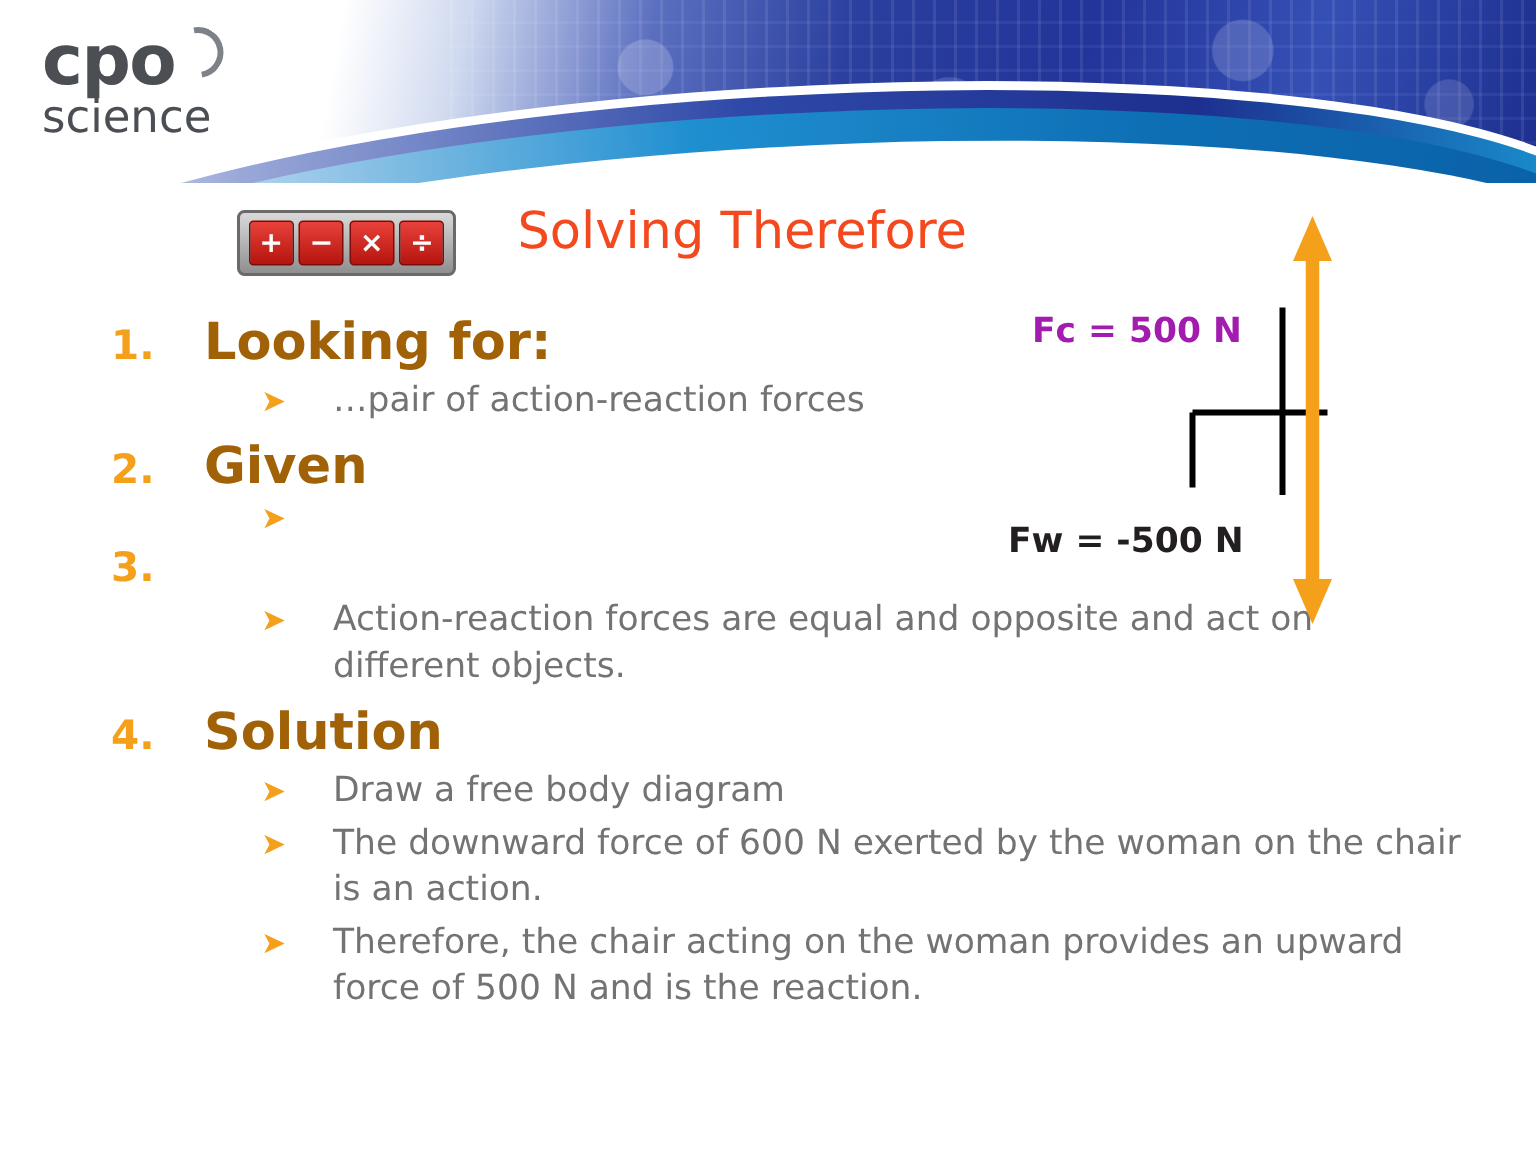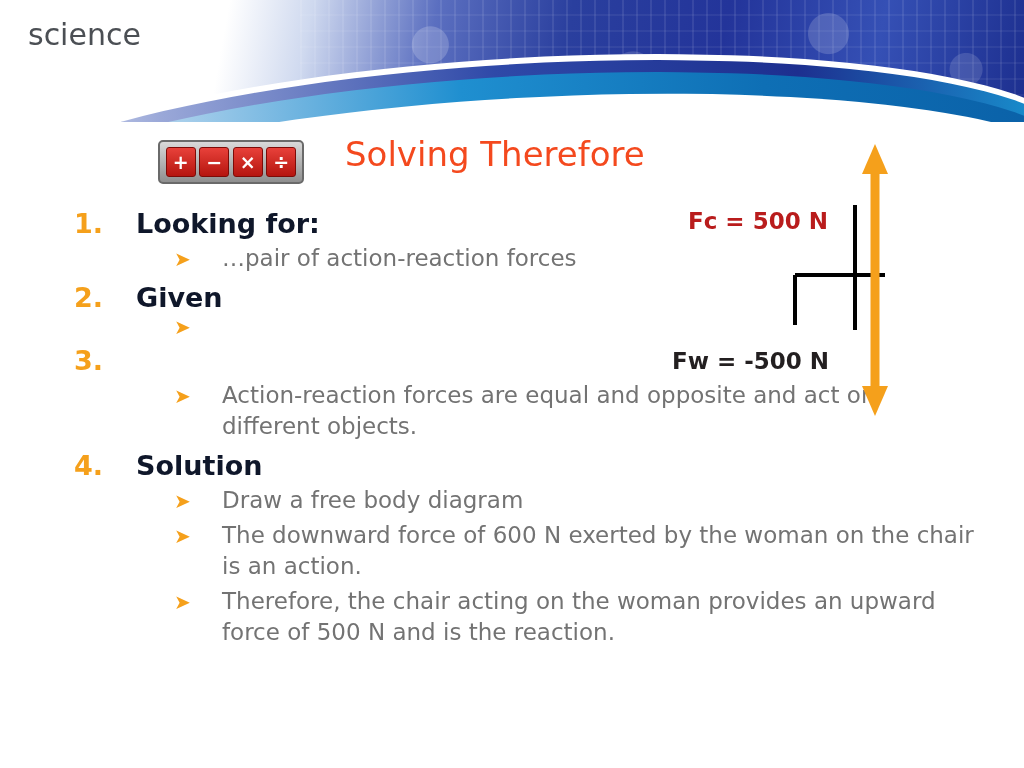--- a/index.html
+++ b/index.html
@@ -170,23 +170,23 @@
   }
   .num-item:first-child { margin-top: 0; }
   .num {
     width: 62px;
     flex: 0 0 62px;
     font-size: 27px;
     font-weight: bold;
     color: #f5a01b;
   }
   .num-label {
-    font-size: 27px;
-    font-weight: bold;
-    color: #0f172a;
+    font-size: 34px;
+    font-weight: bold;
+    color: #a16207;
   }
   .sub-item {
     display: flex;
     align-items: baseline;
     margin-top: 4px;
     margin-left: 100px;
   }
   .bullet {
     flex: 0 0 48px;
     color: #f5a01b;
@@ -205,21 +205,21 @@
   .diagram {
     position: absolute;
     left: 660px; top: 140px;
     width: 360px; height: 280px;
   }
   .lbl-fc {
     position: absolute;
     left: 28px; top: 68px;
     font-size: 23px;
     font-weight: bold;
-    color: #b91c1c;
+    color: #a21caf;
     white-space: nowrap;
   }
   .lbl-fw {
     position: absolute;
     left: 12px; top: 208px;
     font-size: 23px;
     font-weight: bold;
     color: #231f20;
     white-space: nowrap;
   }
@@ -229,20 +229,21 @@
 
 <div class="banner">
   <div class="banner-bg"></div>
   <div class="banner-collage"></div>
   <div class="banner-swoosh-white"></div>
   <div class="banner-swoosh-blue"></div>
   <div class="banner-swoosh-cyan"></div>
   <div class="banner-swoosh-cover"></div>
 
   <div class="logo">
+    <div class="logo-cpo"><span>cpo</span><span class="logo-swirl"></span></div>
     <div class="logo-science">science</div>
   </div>
 </div>
 
 <div class="title-row">
   <div class="calc-icon">
     <span class="calc-key">+</span>
     <span class="calc-key">−</span>
     <span class="calc-key">×</span>
     <span class="calc-key">÷</span>

